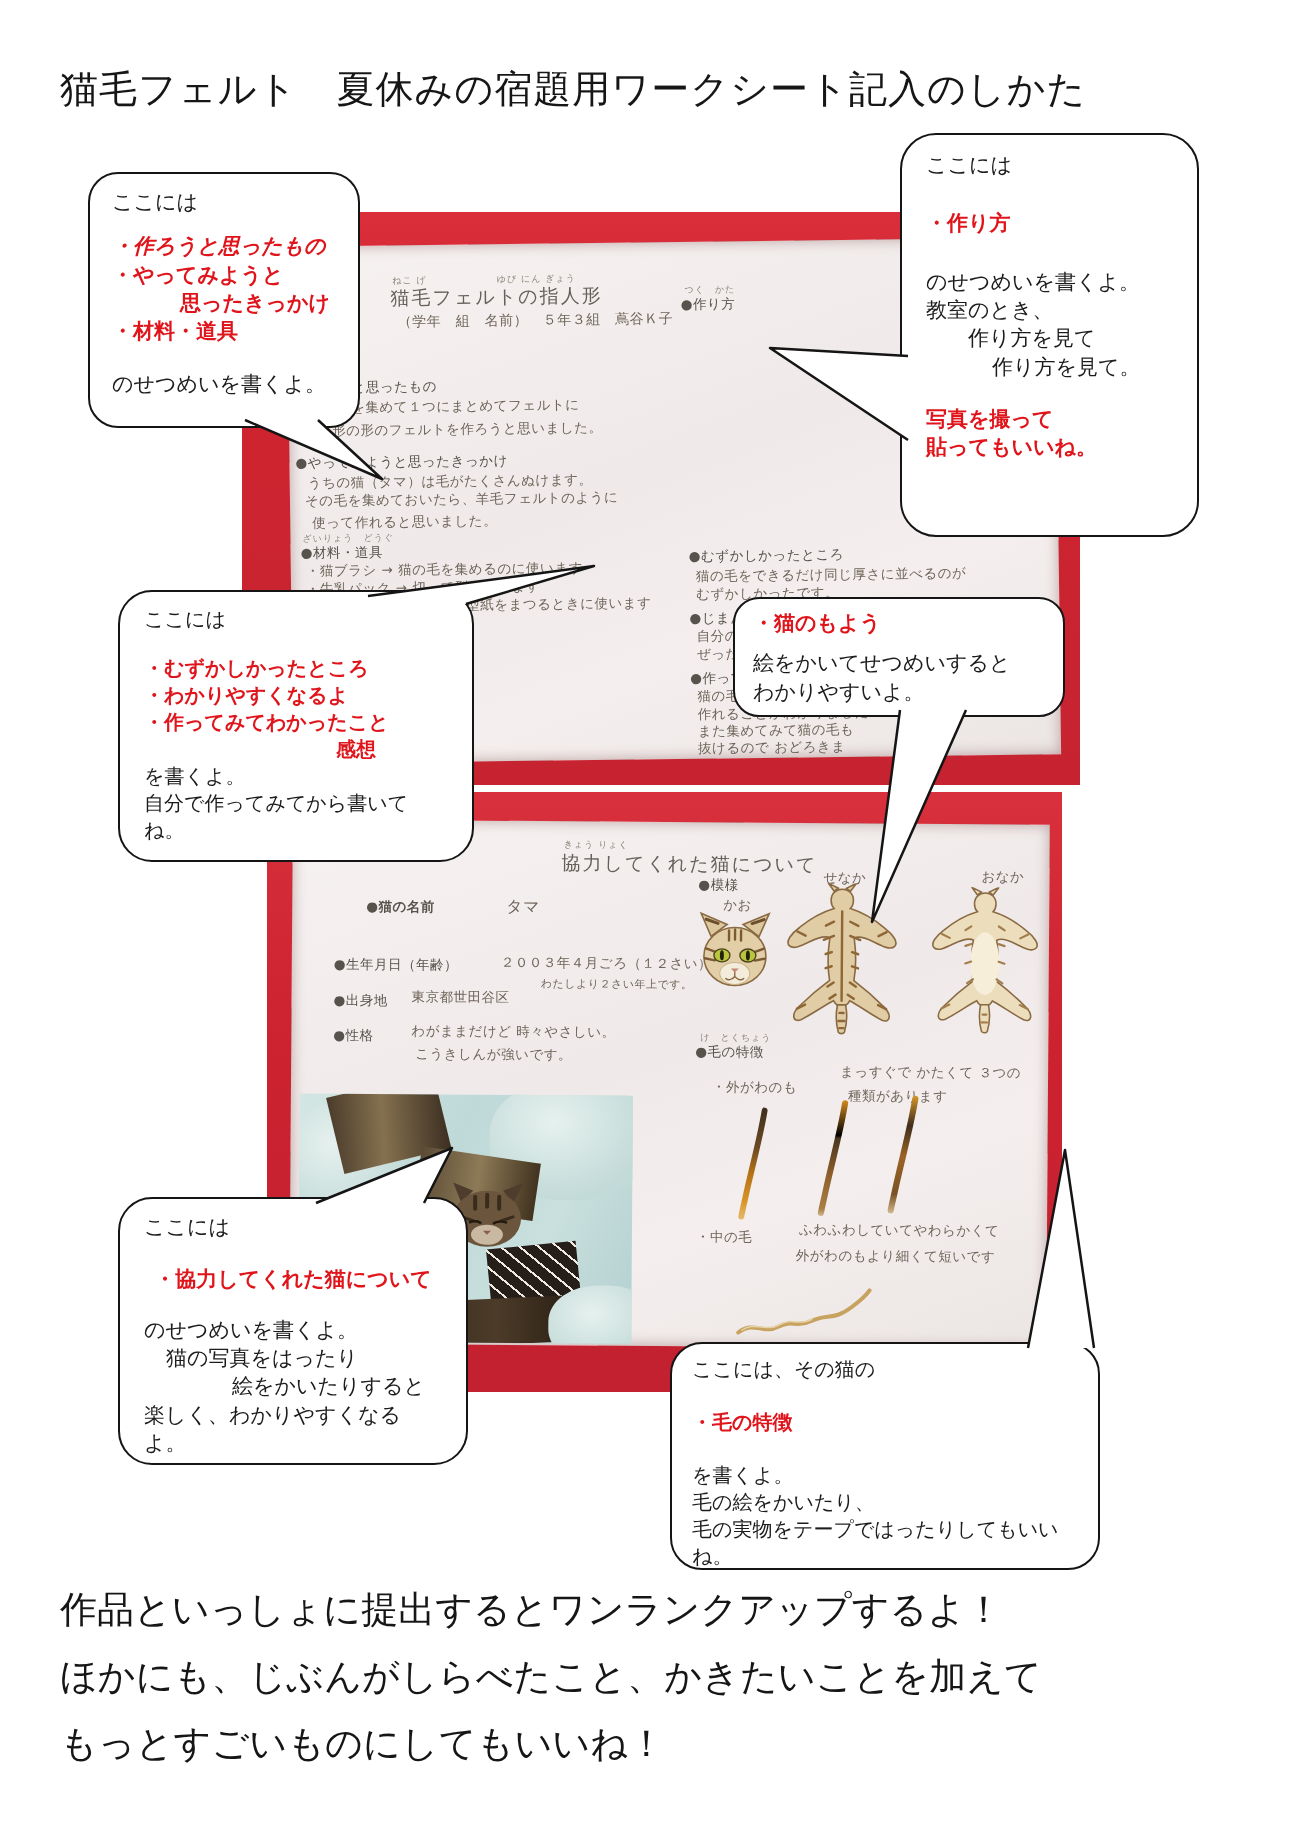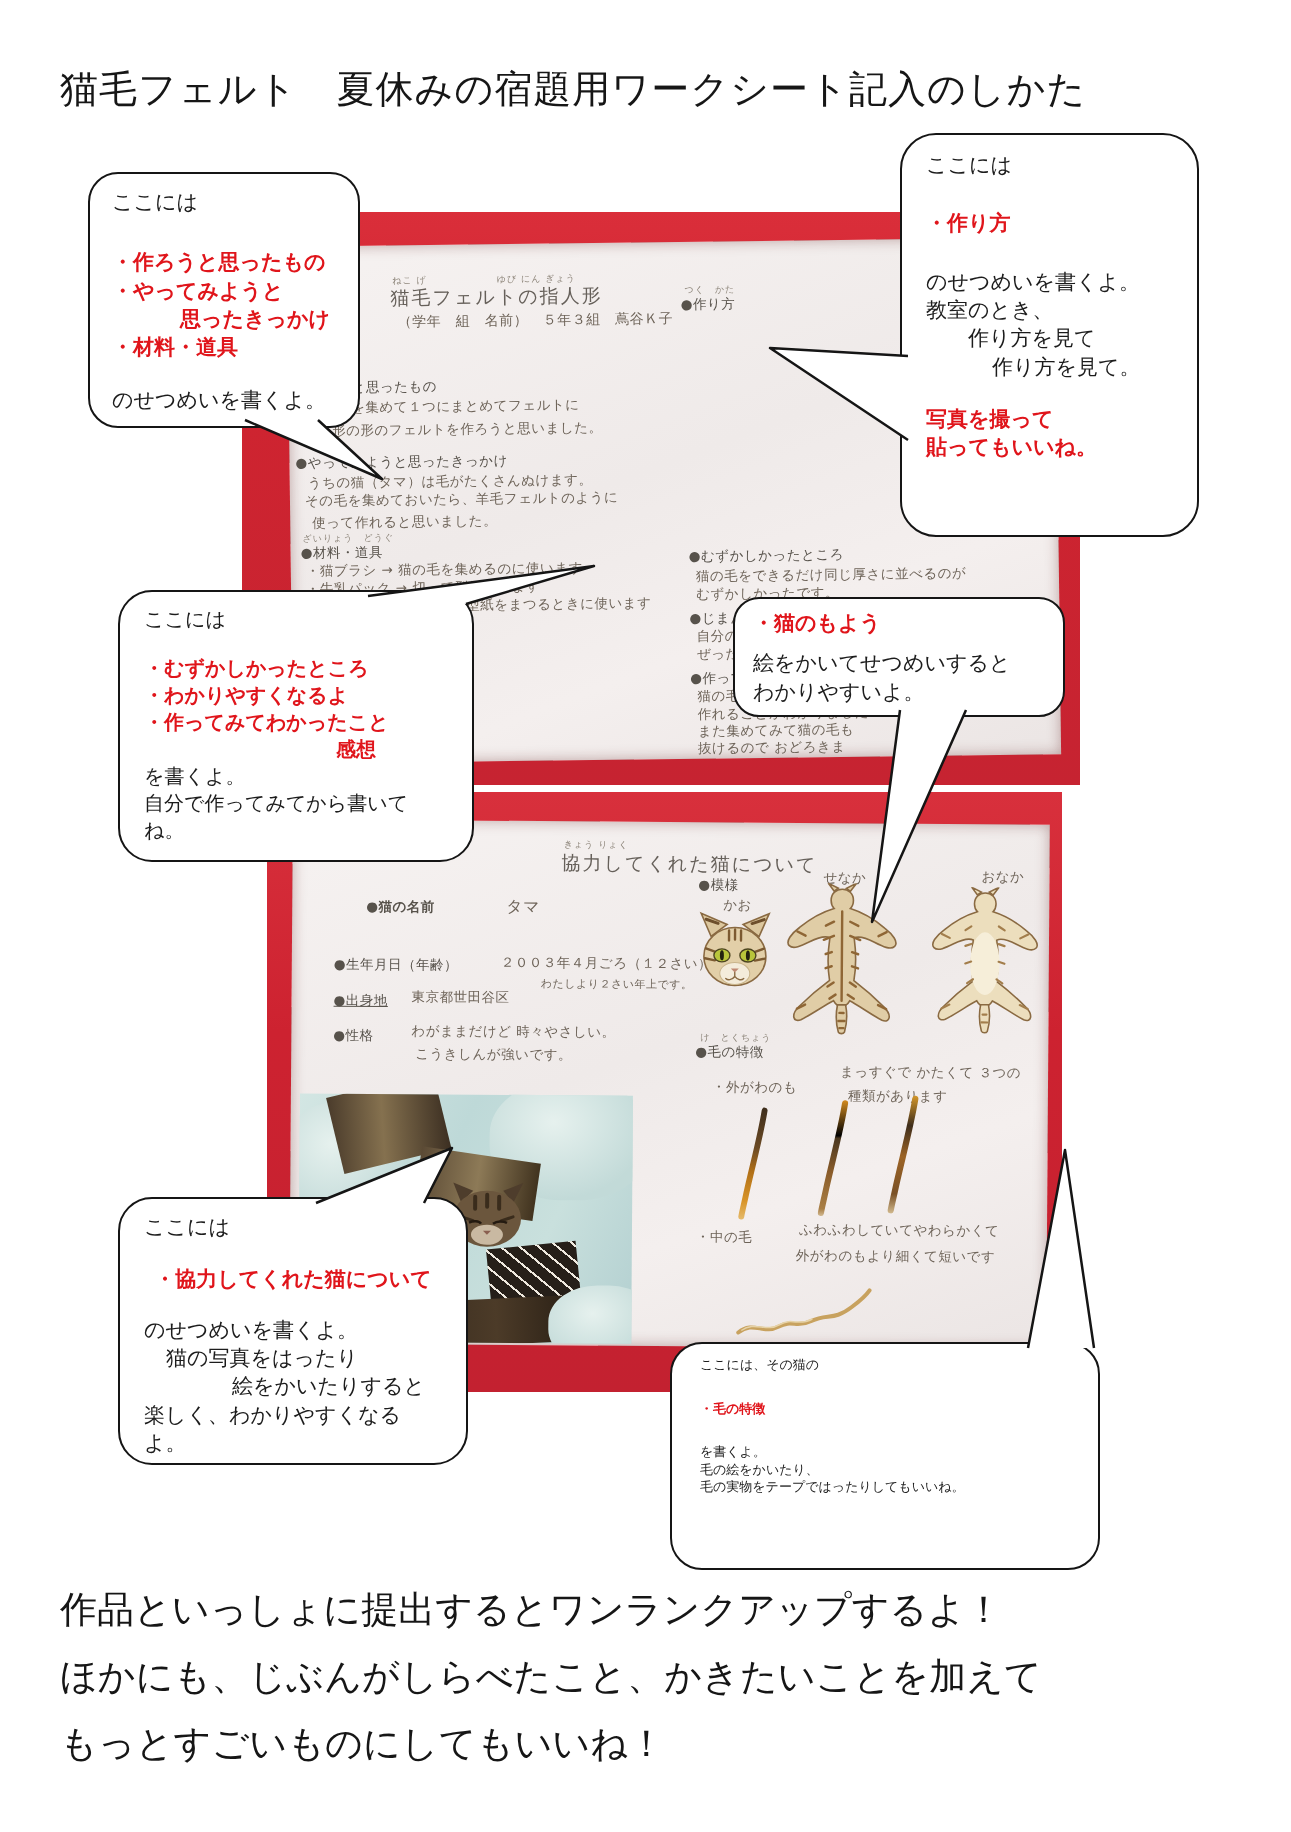--- a/index.html
+++ b/index.html
@@ -79,21 +79,21 @@
   <div class="abs photo photo2">
     <div class="paper paper2">
       <div class="fg" style="left:271px;top:17px;">きょう りょく</div>
       <div class="pr ws-title" style="left:269px;top:29px;">協力してくれた猫について</div>
 
       <div class="pr" style="left:74px;top:78px;font-weight:bold;">●猫の名前</div>
       <div class="hw" style="left:214px;top:76px;font-size:16px;">タマ</div>
       <div class="pr" style="left:42px;top:136px;">●生年月日（年齢）</div>
       <div class="hw" style="left:209px;top:133px;">２００３年４月ごろ（１２さい）</div>
       <div class="hw" style="left:249px;top:155px;font-size:11px;">わたしより２さい年上です。</div>
-      <div class="pr" style="left:42px;top:172px;text-decoration:underline;">●出身地</div>
+      <div class="pr" style="left:42px;top:172px;">●出身地</div>
       <div class="hw" style="left:120px;top:168px;">東京都世田谷区</div>
       <div class="pr" style="left:42px;top:207px;">●性格</div>
       <div class="hw" style="left:120px;top:202px;">わがままだけど 時々やさしい。</div>
       <div class="hw" style="left:124px;top:225px;">こうきしんが強いです。</div>
 
       <div class="pr" style="left:406px;top:54px;">●模様</div>
       <div class="hw" style="left:431px;top:74px;">かお</div>
       <div class="hw" style="left:531px;top:46px;">せなか</div>
       <div class="hw" style="left:689px;top:44px;">おなか</div>
 
@@ -218,21 +218,21 @@
         <div class="cp-pillow" style="left:-30px;top:150px;width:200px;height:130px;"></div>
         <div class="cp-check" style="left:190px;top:150px;width:90px;height:60px;transform:rotate(-6deg);"></div>
         <div class="cp-band" style="left:60px;top:205px;width:230px;height:46px;transform:rotate(-3deg);background:linear-gradient(90deg,#2b2118,#4c3b28 60%,#241b12);"></div>
         <div class="cp-pillow" style="left:250px;top:190px;width:110px;height:80px;"></div>
       </div>
     </div>
   </div>
 
   <div class="bubble" style="left:88px;top:172px;width:272px;height:256px;border-radius:30px;padding:14px 22px;">
     <div>ここには</div>
-    <div class="red" style="margin-top:32px;">・作ろうと思ったもの</div>
+    <div class="red" style="margin-top:16px;font-style:italic;">・作ろうと思ったもの</div>
     <div class="red">・やってみようと</div>
     <div class="red" style="padding-left:68px;">思ったきっかけ</div>
     <div class="red">・材料・道具</div>
     <div style="margin-top:24px;">のせつめいを書くよ。</div>
   </div>
 
   <div class="bubble" style="left:900px;top:133px;width:299px;height:404px;border-radius:36px;padding:16px 24px;">
     <div>ここには</div>
     <div class="red" style="margin-top:30px;font-family:Liberation Serif, serif;">・作り方</div>
     <div style="margin-top:30px;">のせつめいを書くよ。</div>
@@ -261,21 +261,21 @@
 
   <div class="bubble" style="left:118px;top:1197px;width:350px;height:268px;border-radius:34px;padding:14px 24px;">
     <div>ここには</div>
     <div class="red" style="margin-top:24px;text-align:center;">・協力してくれた猫について</div>
     <div style="margin-top:22px;">のせつめいを書くよ。</div>
     <div style="padding-left:22px;">猫の写真をはったり</div>
     <div style="padding-left:88px;">絵をかいたりすると</div>
     <div>楽しく、わかりやすくなるよ。</div>
   </div>
 
-  <div class="bubble" style="left:670px;top:1342px;width:430px;height:228px;border-radius:32px;padding:12px 28px;font-size:13px;">
+  <div class="bubble" style="left:670px;top:1342px;width:430px;height:228px;border-radius:32px;padding:12px 20px;font-size:20px;">
     <div>ここには、その猫の</div>
     <div class="red" style="margin-top:26px;">・毛の特徴</div>
     <div style="margin-top:26px;">を書くよ。</div>
     <div>毛の絵をかいたり、</div>
     <div>毛の実物をテープではったりしてもいいね。</div>
   </div>
 
   <svg class="tails" width="1291" height="1832" viewBox="0 0 1291 1832">
     <g fill="#ffffff" stroke="#151515" stroke-width="2.5" stroke-linejoin="round">
       <path d="M 245 420 L 382 479 L 318 420"></path>

